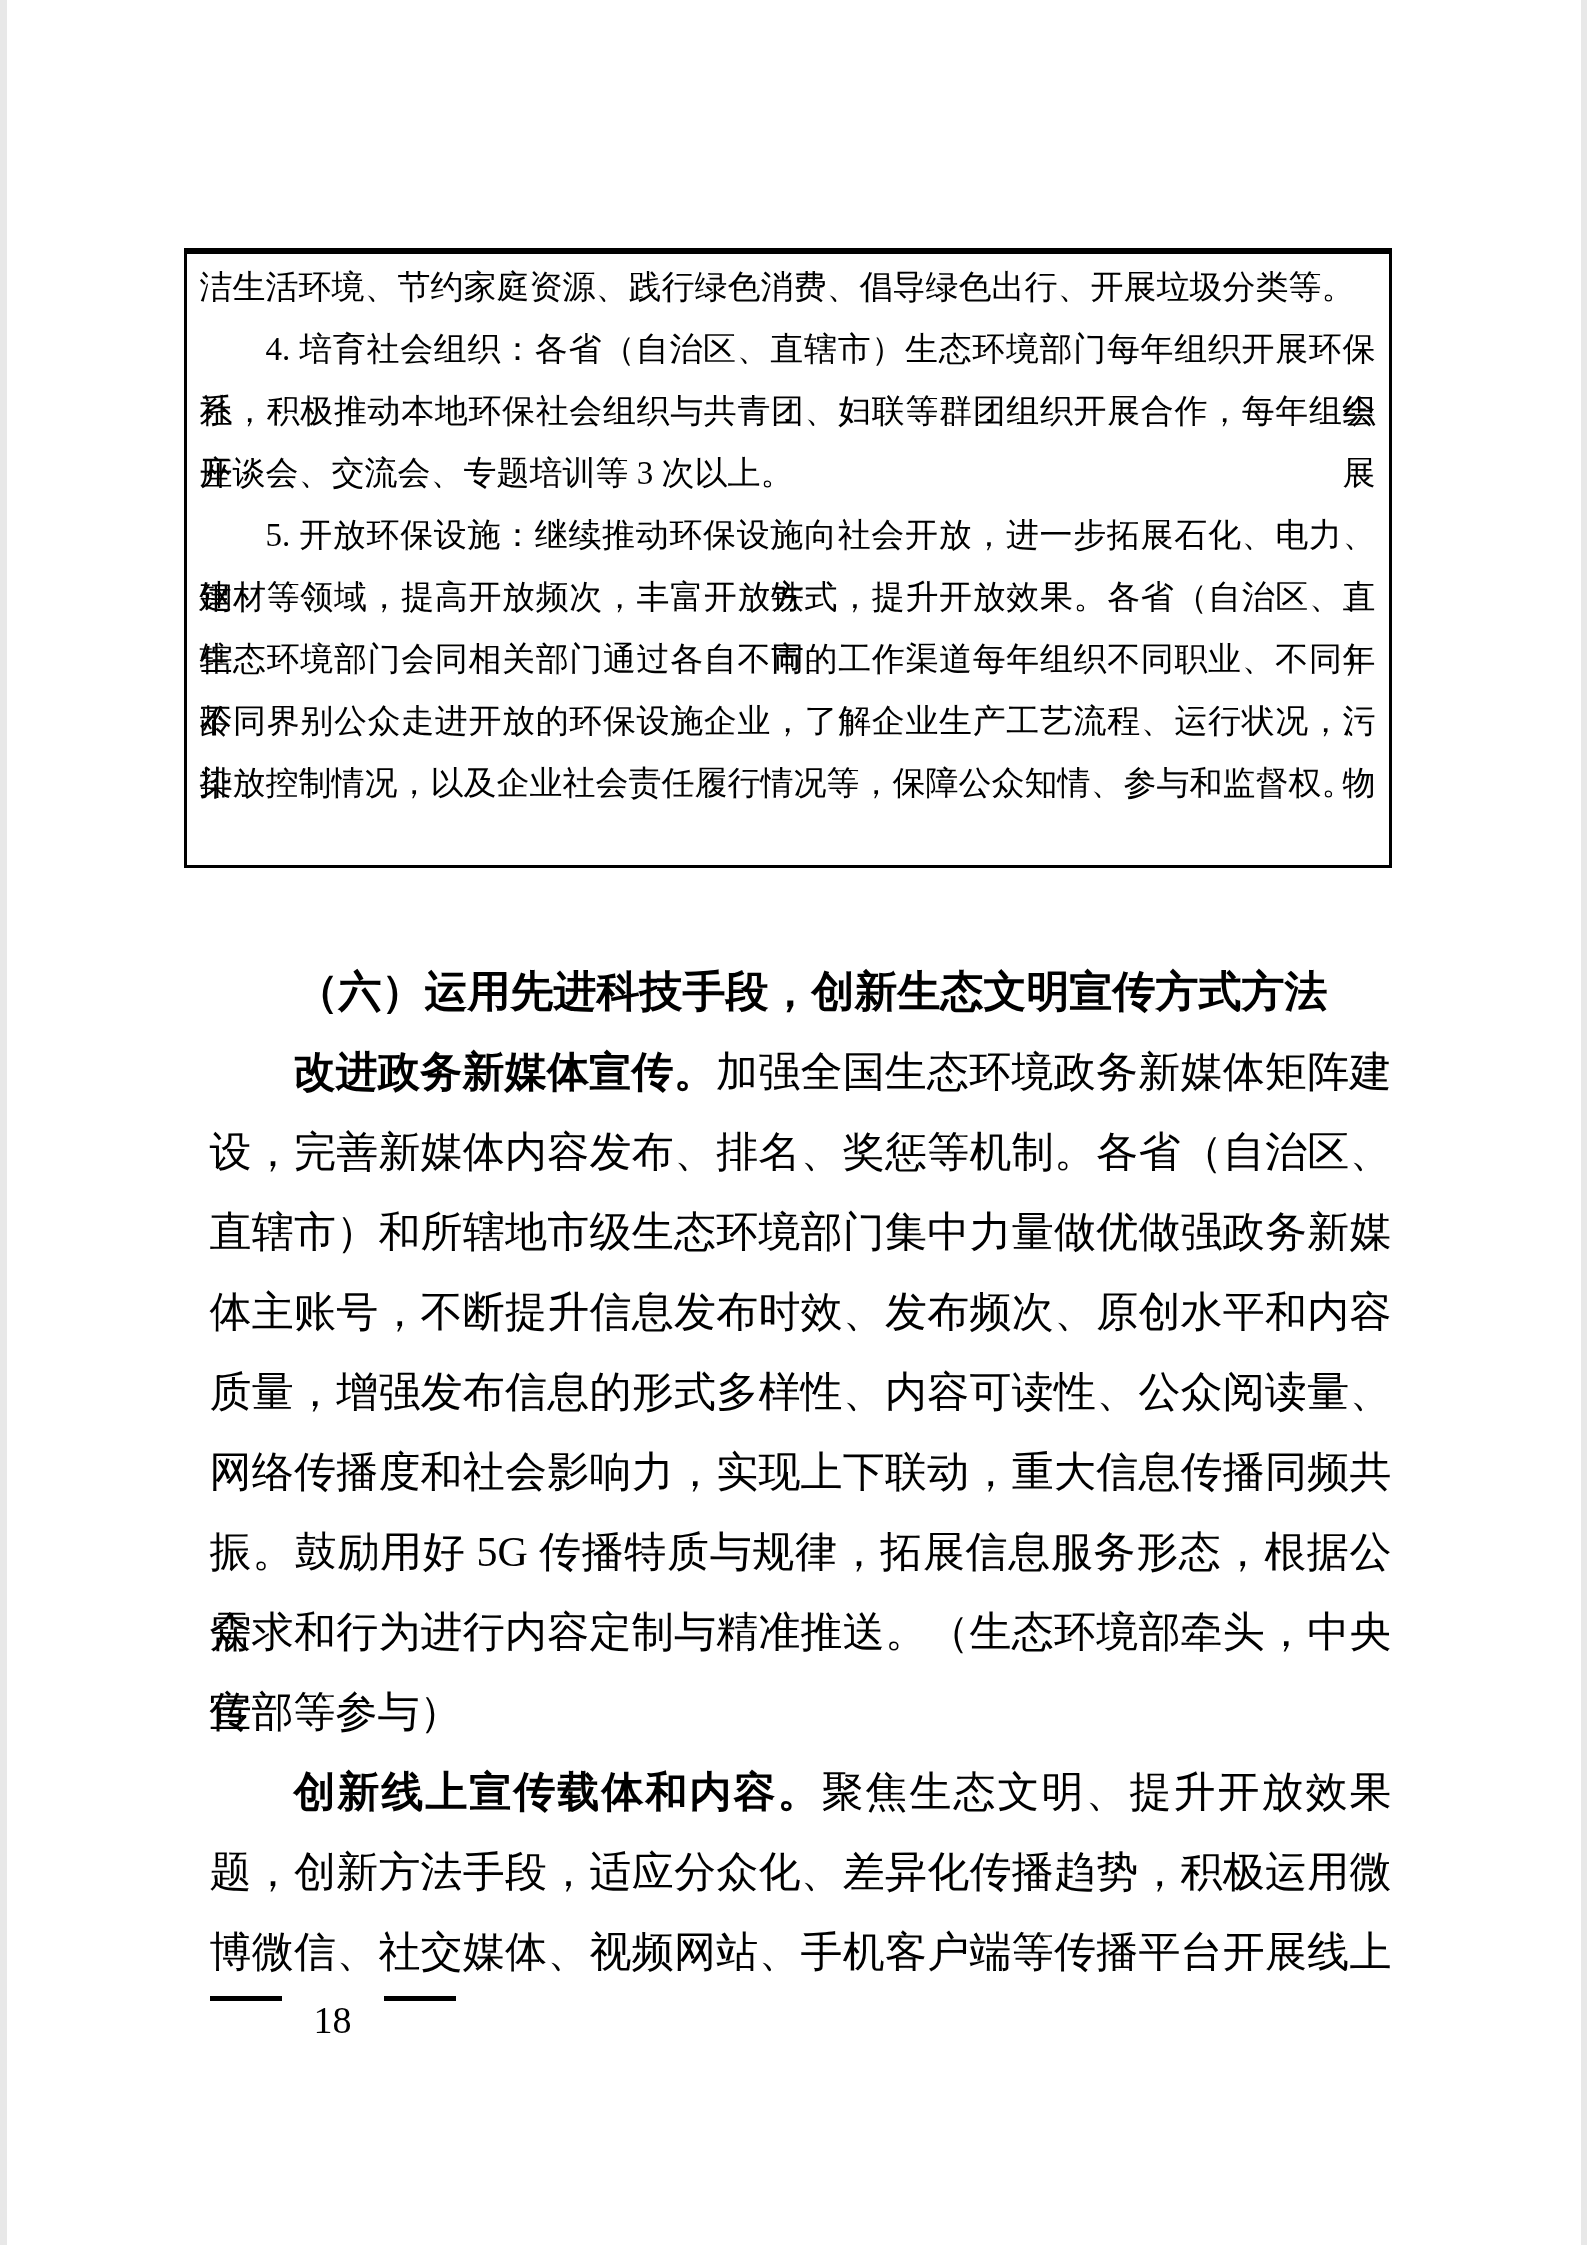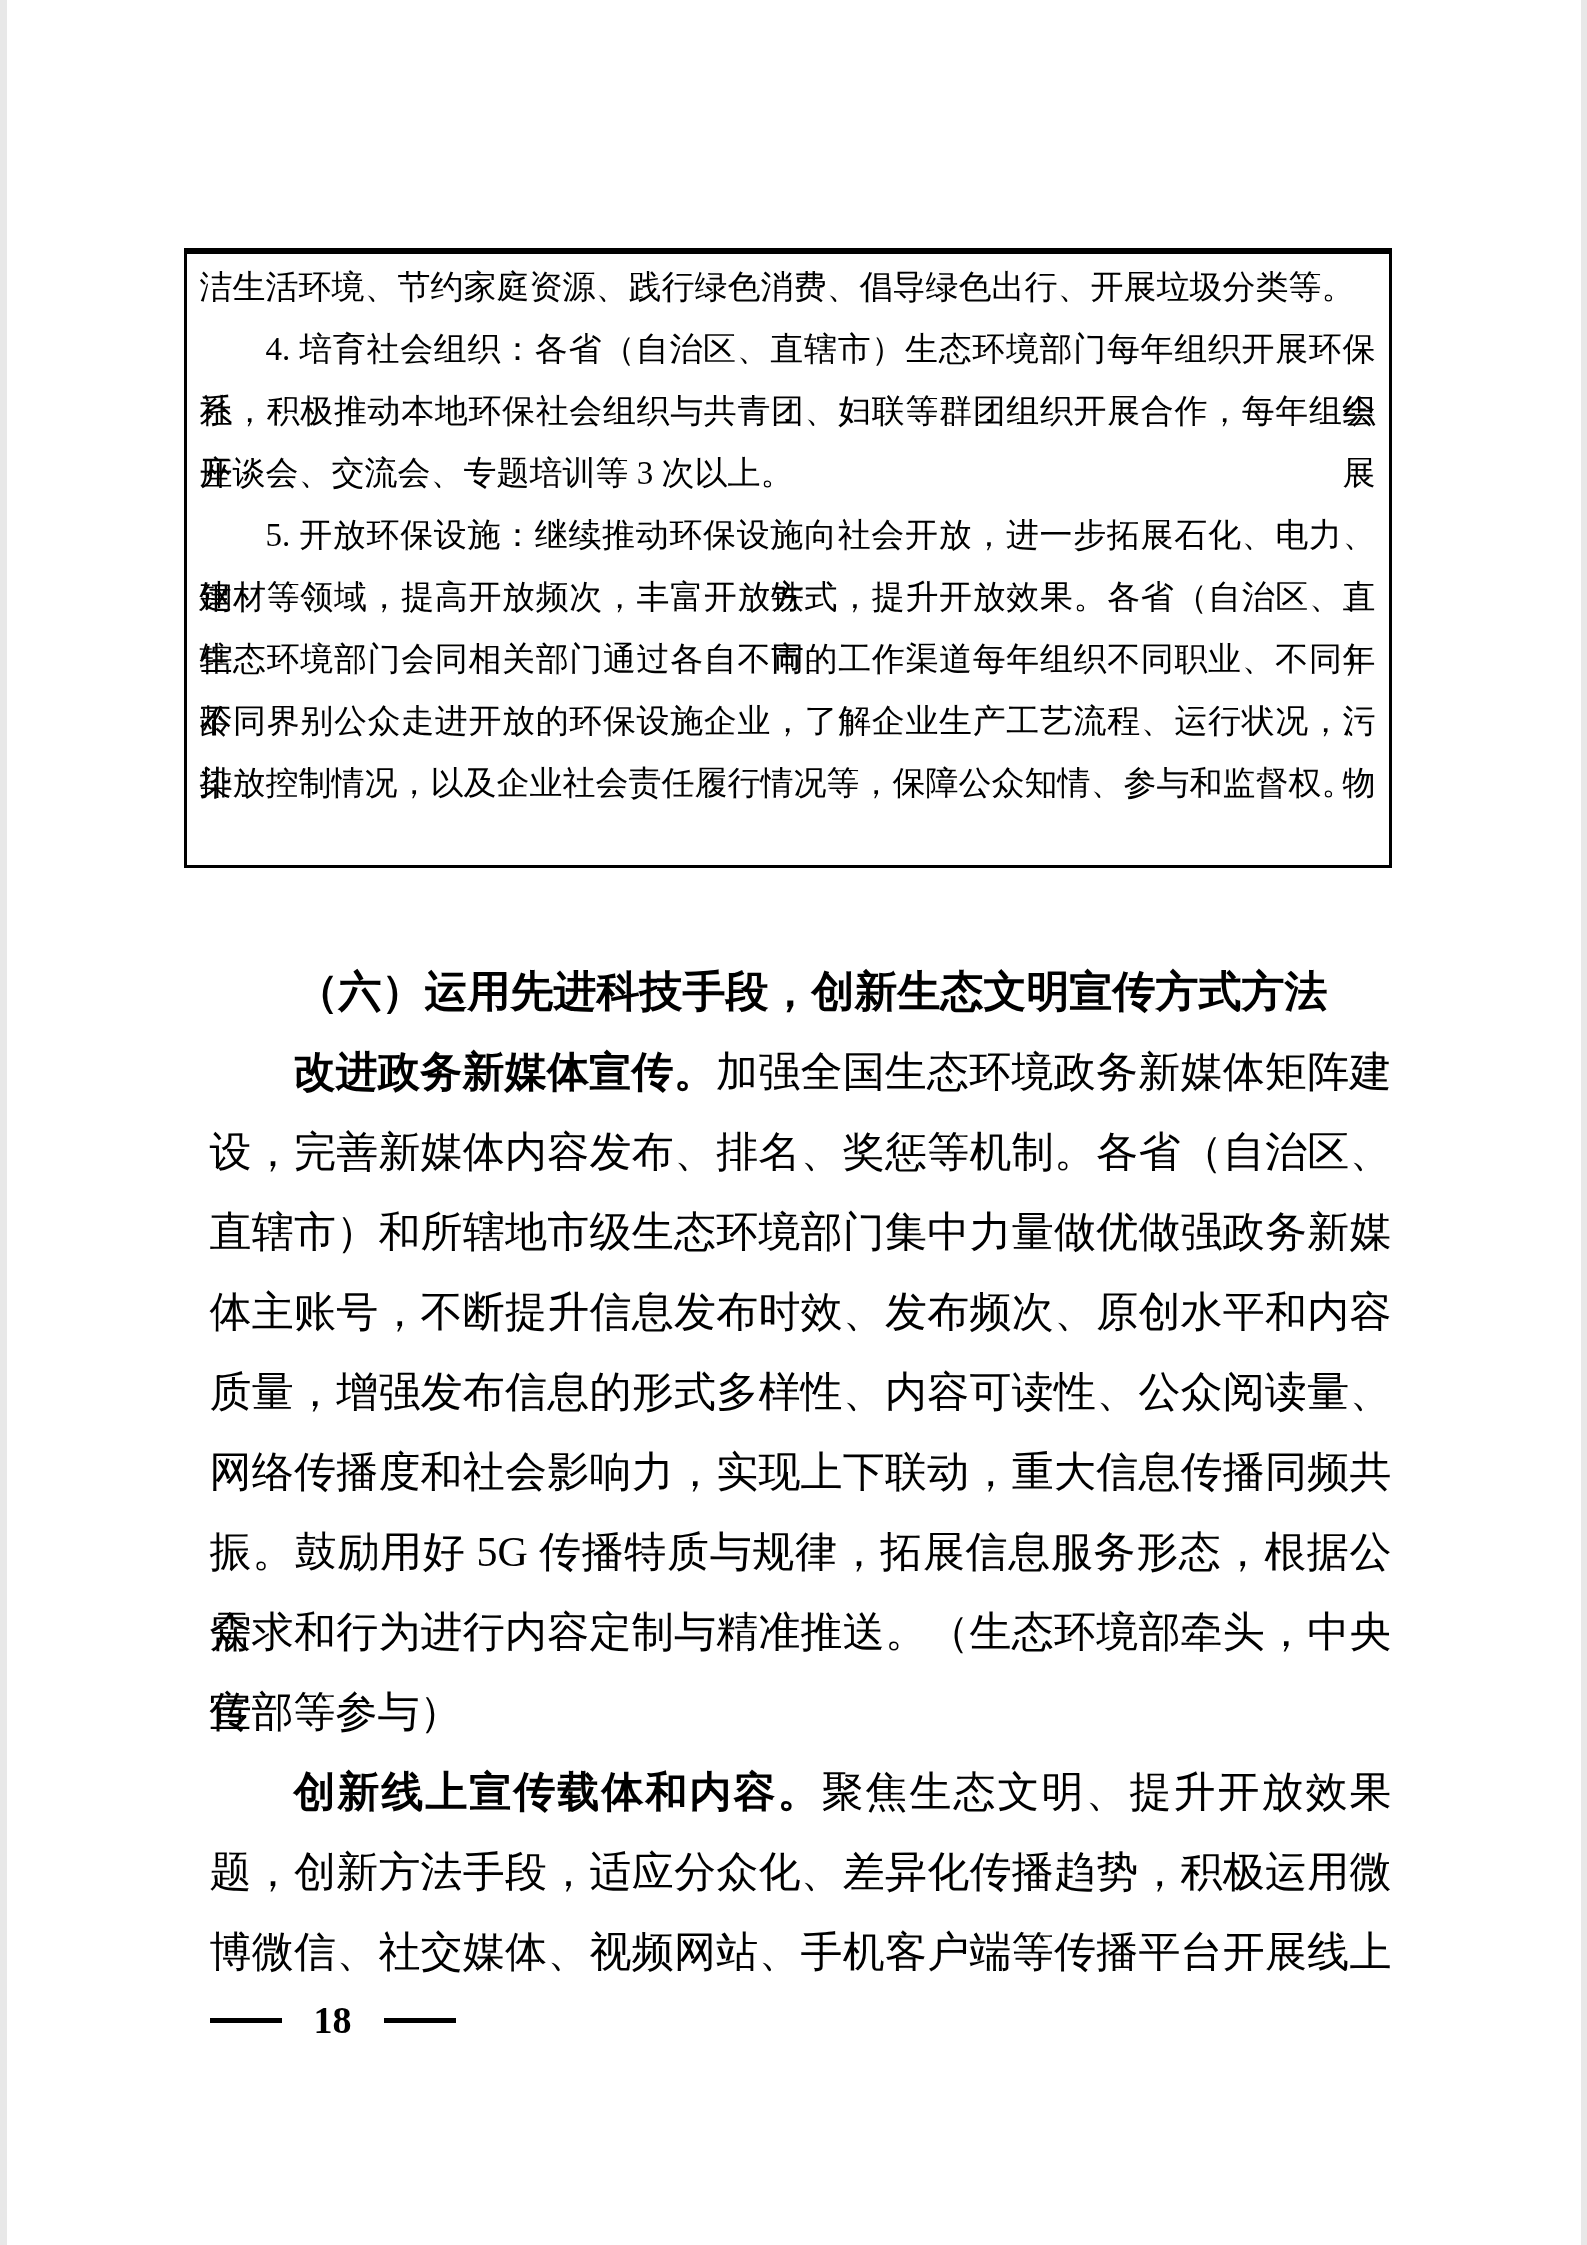--- a/index.html
+++ b/index.html
@@ -50,21 +50,21 @@
   .fill{
     text-align:justify;
     text-align-last:justify;
     text-justify:inter-character;
     white-space:normal;
   }
   
   .footer{
     position:absolute;
     left:203px;top:1996px;
-    display:flex;align-items:center;font-weight:bold;
+    display:flex;
   }
   .dash{
     display:inline-block;
     width:72px;height:5px;
     background:#000;
   }
   .pagenum{
     font-size:38px;
     line-height:48px;
     margin:0 32px;

